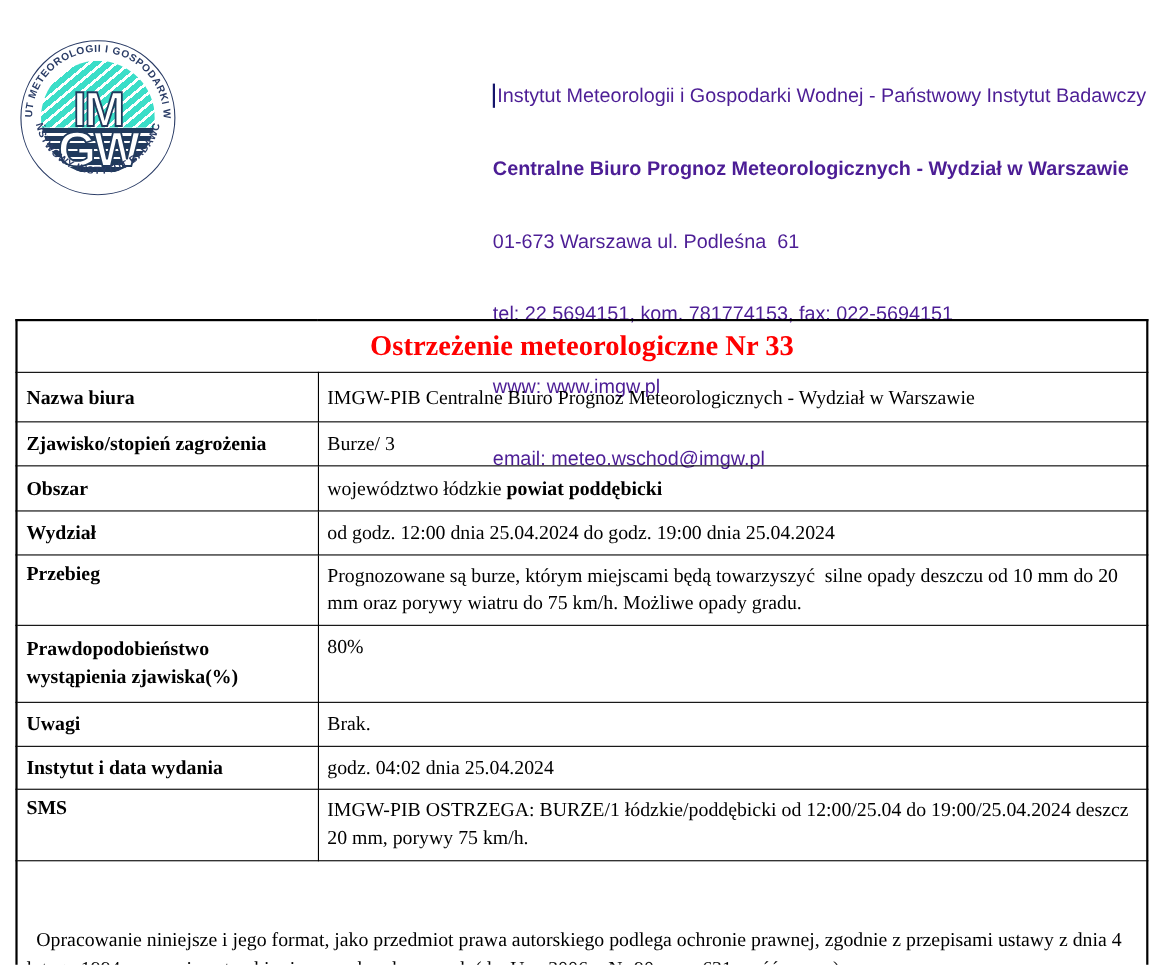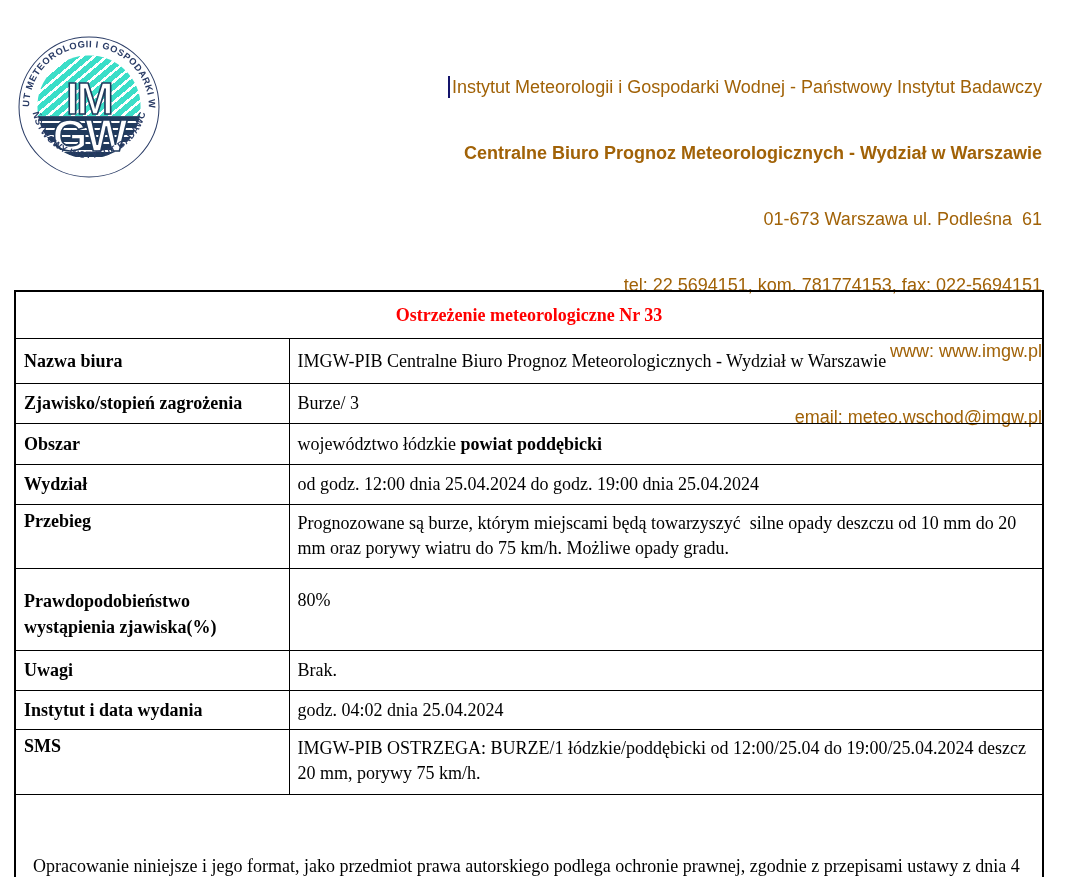--- a/index.html
+++ b/index.html
@@ -5,50 +5,50 @@
   html, body { margin: 0; padding: 0; background: #ffffff; }
   body {
     width: 1067px; height: 877px; position: relative; overflow: hidden;
     font-family: "Liberation Serif", serif; color: #000;
   }
 
   
   .doc-header { position: absolute; top: 0; left: 0; width: 100%; height: 200px; }
   .logo-wrap { position: absolute; left: 18px; top: 36px; width: 142px; height: 142px; }
   .header-text {
-    position: absolute; top: 32px; right: 25px; text-align: right;
+    position: absolute; top: 32px; right: 25px; 
     font-family: "Liberation Sans", sans-serif; font-size: 18px; line-height: 22px;
-    color: #a16207; white-space: pre-wrap;
+    color: #4c1d95; white-space: pre-wrap;
   }
   .header-text .bold { font-weight: bold; }
   .bar-left { border-left: 2px solid #14146b; padding-left: 2px; display: inline-block; }
 
   
   table.warning-table {
     position: absolute; left: 14px; top: 290px; width: 1028px;
     border-collapse: collapse; table-layout: fixed;
     font-size: 18px;
   }
   table.warning-table, .warning-table td { border: 1px solid #000; }
   table.warning-table { border: 2px solid #000; }
   col.c1 { width: 274px; }
   col.c2 { width: 754px; }
   td { padding: 2px 8px; vertical-align: middle; }
   td.title-cell {
-    height: 42px; text-align: center; font-weight: bold; font-size: 18px; color: #FF0000;
+    height: 42px; text-align: center; font-weight: bold; font-size: 26px; color: #FF0000;
     border-bottom: 1px solid #000;
   }
   td.label { font-weight: bold; }
   td.value { white-space: pre-wrap; line-height: 25px; }
   tr.r-nazwa td    { height: 40px; }
   tr.r-zjawisko td { height: 35px; }
   tr.r-obszar td   { height: 36px; }
   tr.r-waznosc td  { height: 35px; }
   tr.r-przebieg td { height: 55px; vertical-align: top; padding-top: 6px; }
-  tr.r-prawdop td  { height: 60px; vertical-align: top; padding-top: 19px; }
+  tr.r-prawdop td  { height: 60px; vertical-align: top; padding-top: 7px; }
   tr.r-prawdop td.label { line-height: 26px; }
   tr.r-uwagi td    { height: 35px; }
   tr.r-godzina td  { height: 34px; }
   tr.r-sms td      { height: 56px; vertical-align: top; padding-top: 6px; }
   td.footer-cell {
     height: 98px; vertical-align: top; padding: 6px 8px 4px 8px;
     white-space: pre-wrap; line-height: 26px;
   }
 
   

